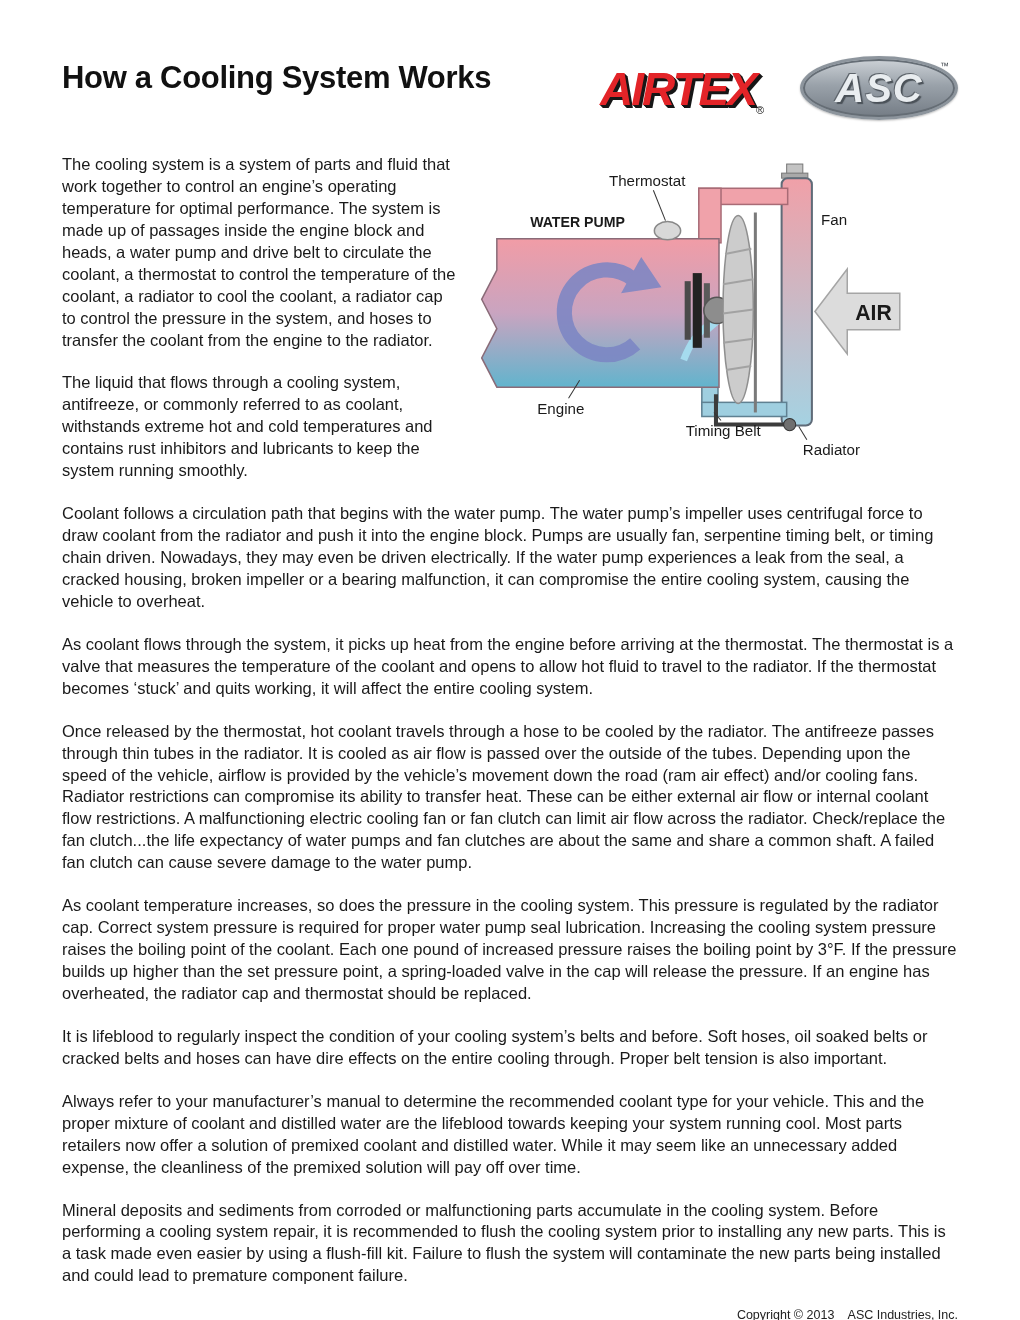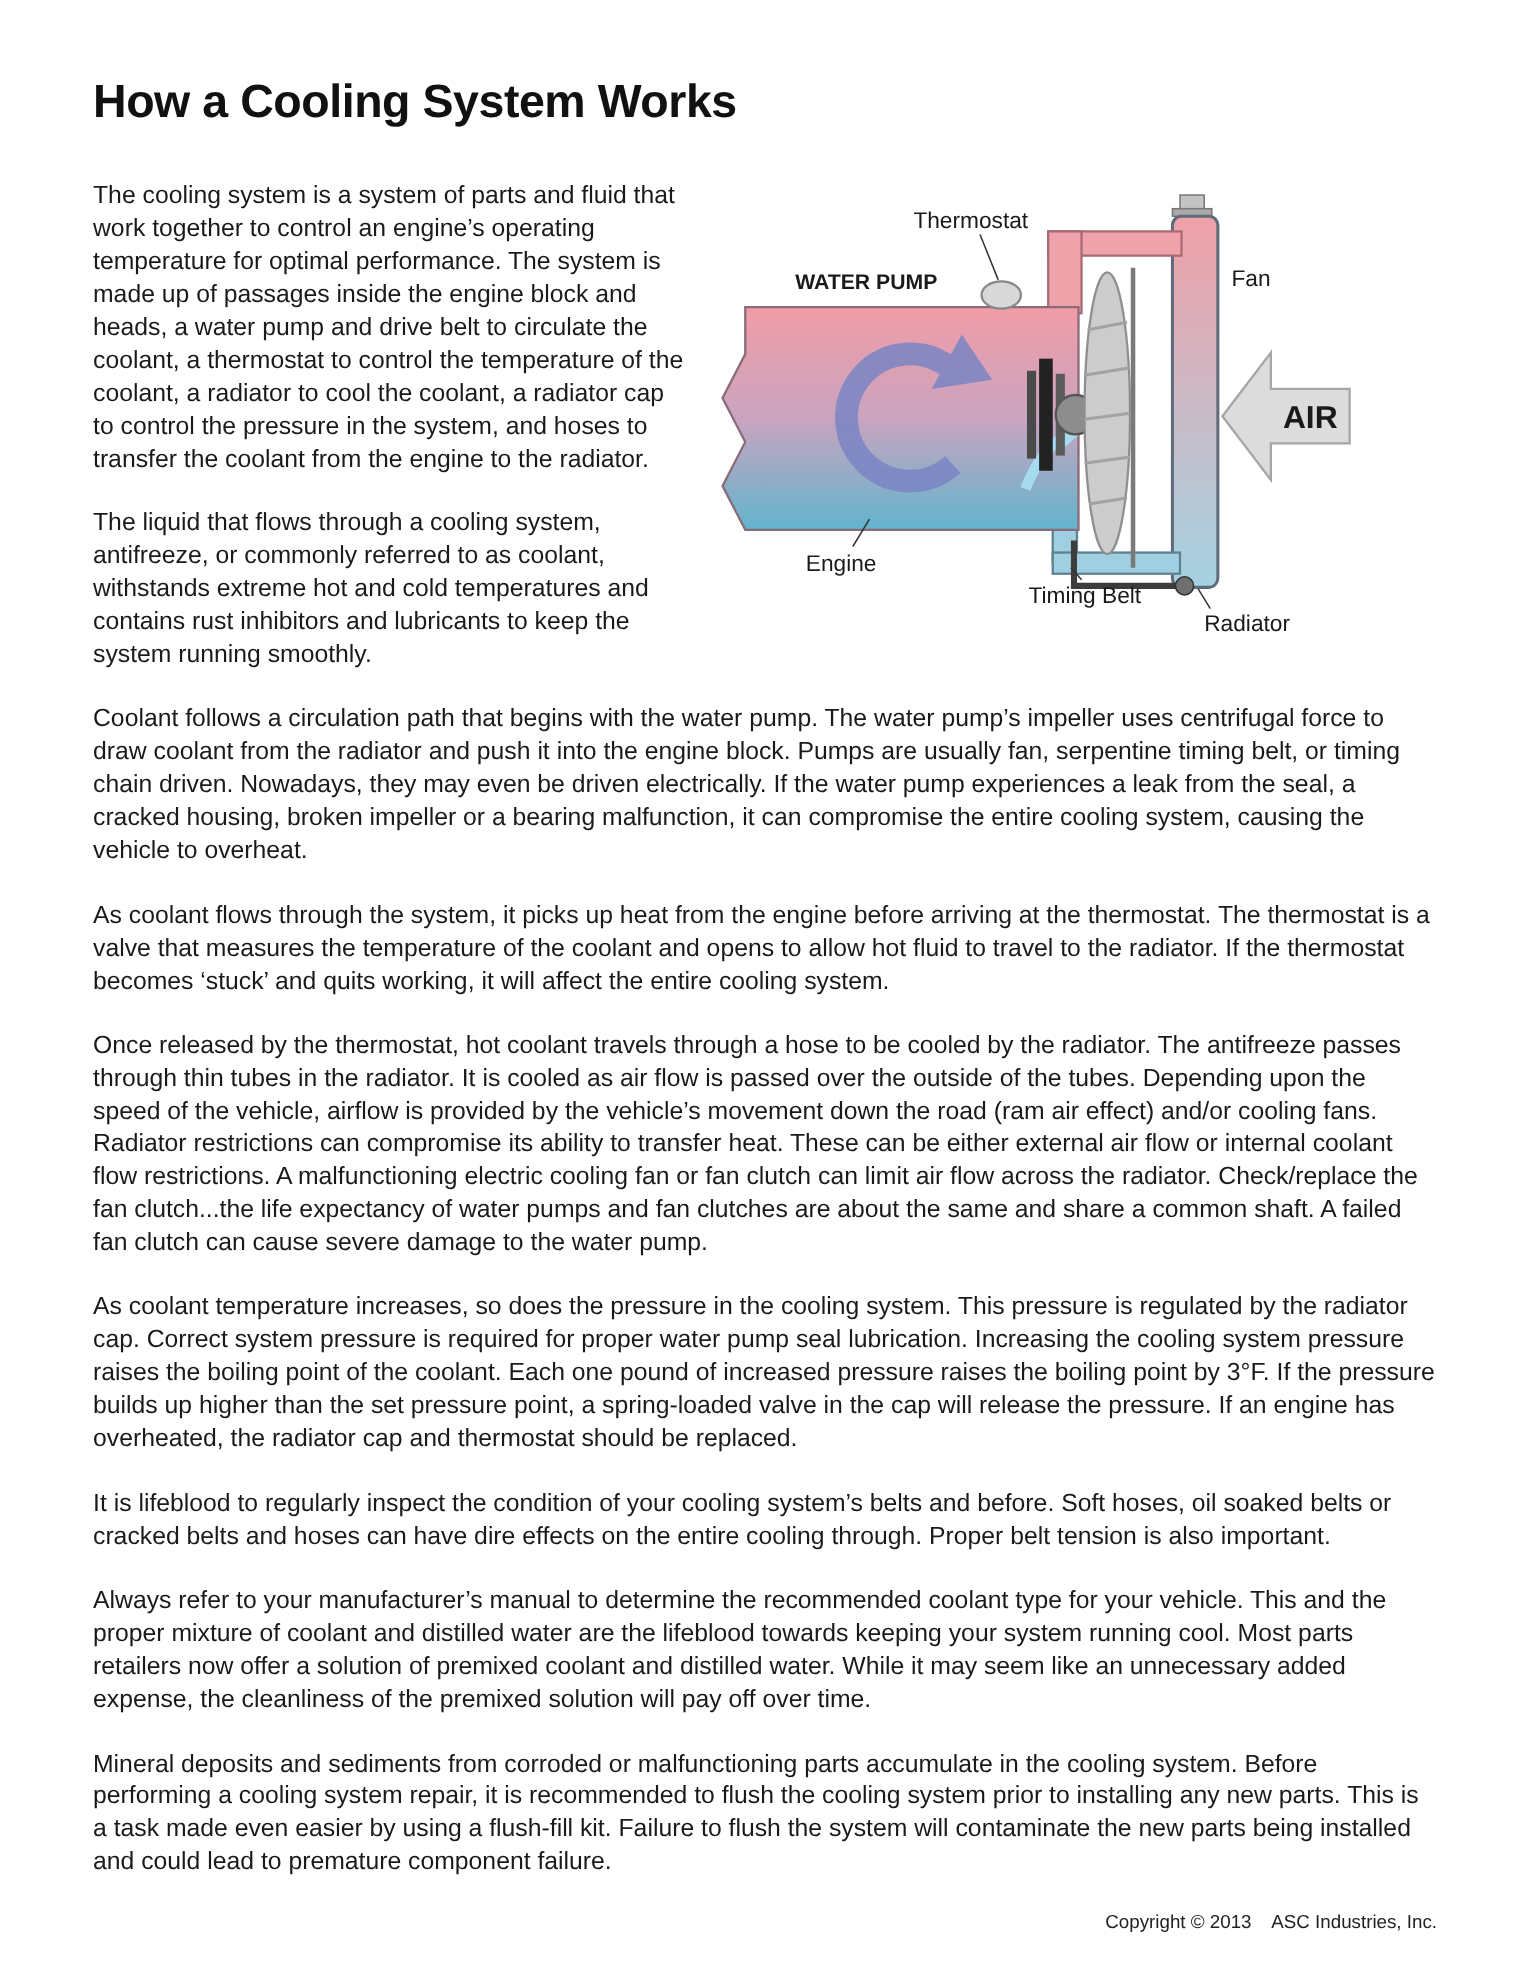--- a/index.html
+++ b/index.html
@@ -19,21 +19,21 @@
   }
   .header {
     display: flex;
     align-items: flex-start;
   }
   .page-title {
     font-size: 31px;
     font-weight: bold;
     color: #111;
     letter-spacing: -0.3px;
-    margin-top: 6px;
+    margin-top: 16px;
     flex: 1;
   }
   .logo-airtex {
     margin: 18px 36px 0 0;
     white-space: nowrap;
   }
   .airtex-text {
     font-style: italic;
     font-weight: 900;
     font-size: 46px;
@@ -102,20 +102,27 @@
     margin-top: 6px;
   }
 </style>
 </head>
 <body>
 
 <div class="page">
 
   <div class="header">
     <h1 class="page-title">How a Cooling System Works</h1>
+    <div class="logo-airtex">
+      <span class="airtex-text">AIRTEX</span><span class="airtex-mark">®</span>
+    </div>
+    <div class="logo-asc">
+      <span class="asc-text">ASC</span>
+      <span class="asc-mark">™</span>
+    </div>
   </div>
 
   <div class="article">
 
     <div class="diagram">
       <svg viewBox="0 0 470 305" width="478" height="308">
         <defs>
           <linearGradient id="engineGrad" x1="0" y1="0" x2="0" y2="1">
             <stop offset="0" stop-color="#f19ca6"></stop>
             <stop offset="0.5" stop-color="#c9a4c0"></stop>

